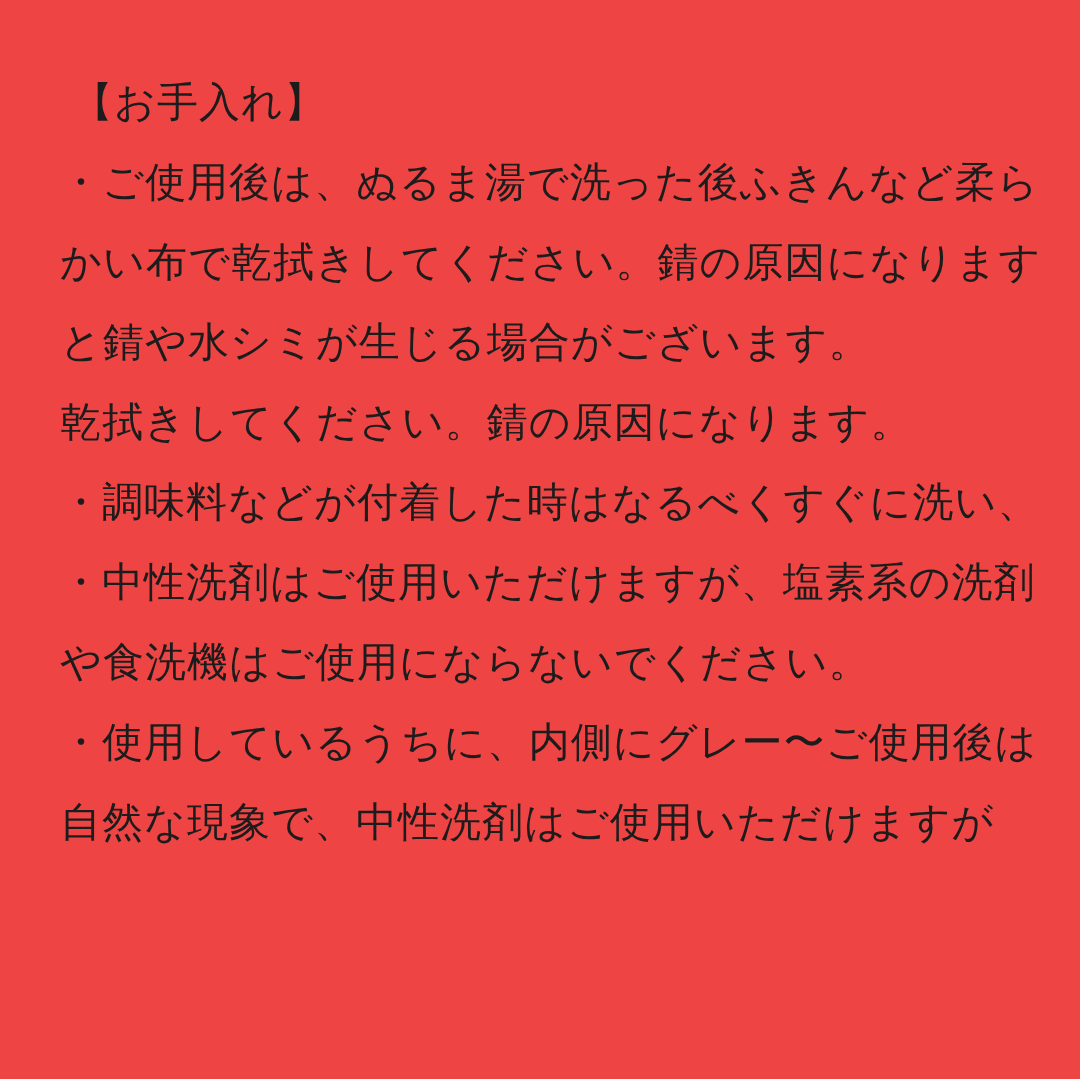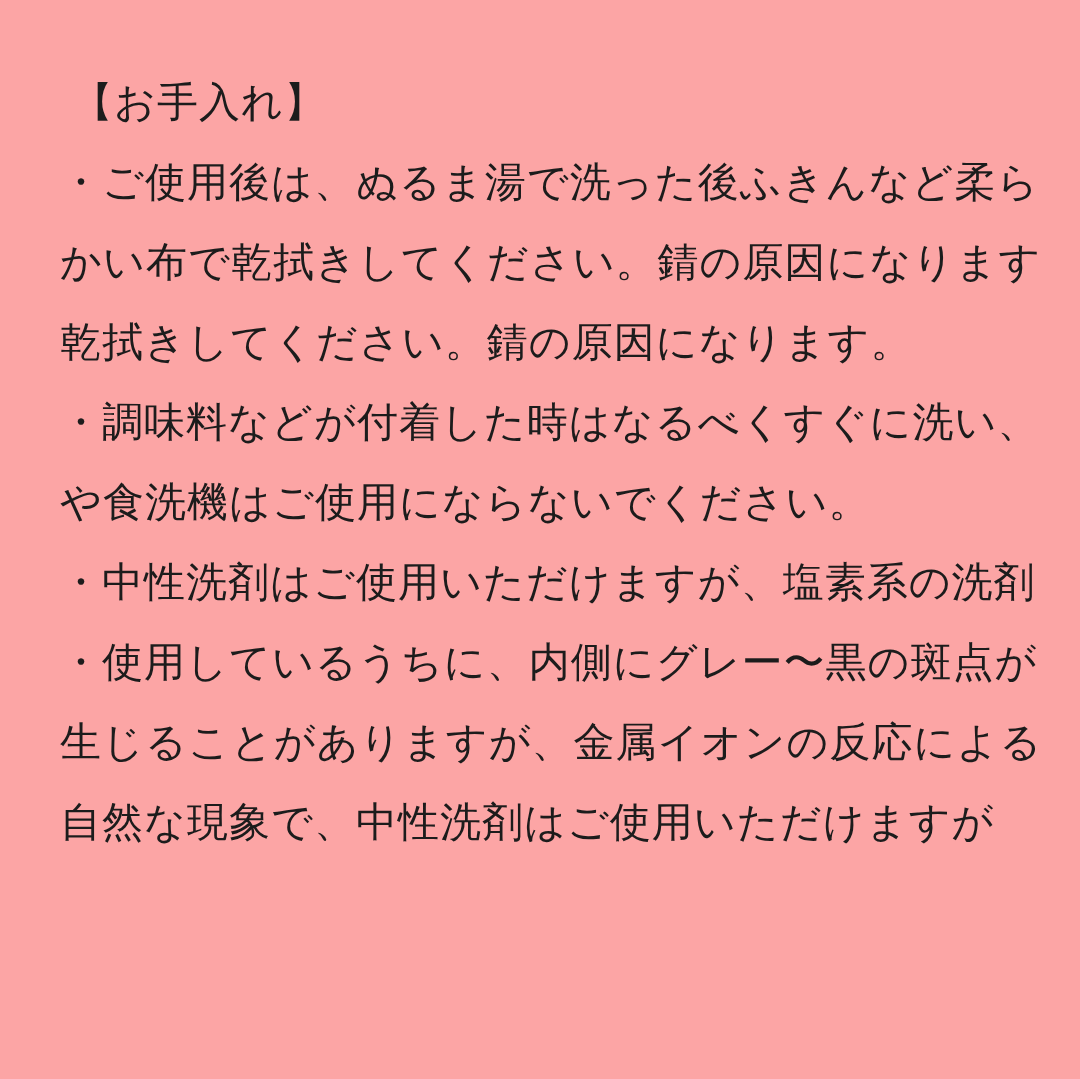--- a/index.html
+++ b/index.html
@@ -10,21 +10,21 @@
     width: 1080px;
     height: 1079px;
     background: #ffffff;
     overflow: hidden;
   }
   .doc {
     box-sizing: border-box;
     width: 1080px;
     height: 1079px;
     padding: 62px 40px 0 60px;
-    background: #fca5a5;
+    background: #ef4444;
   }
   .line {
     font-family: "Liberation Serif", "DejaVu Serif", serif;
     font-size: 41px;
     line-height: 80px;
     height: 80px;
     letter-spacing: 1px;
     color: #1c1c1c;
     white-space: nowrap;
     font-weight: 400;
@@ -33,20 +33,20 @@
     padding-left: 12px;
   }
 </style>
 </head>
 <body>
 
 <main class="doc">
   <div class="line title">【お手入れ】</div>
   <div class="line">・ご使用後は、ぬるま湯で洗った後ふきんなど柔ら</div>
   <div class="line">かい布で乾拭きしてください。錆の原因になります</div>
+  <div class="line">と錆や水シミが生じる場合がございます。</div>
   <div class="line">乾拭きしてください。錆の原因になります。</div>
   <div class="line">・調味料などが付着した時はなるべくすぐに洗い、</div>
+  <div class="line">・中性洗剤はご使用いただけますが、塩素系の洗剤</div>
   <div class="line">や食洗機はご使用にならないでください。</div>
-  <div class="line">・中性洗剤はご使用いただけますが、塩素系の洗剤</div>
-  <div class="line">・使用しているうちに、内側にグレー〜黒の斑点が</div>
-  <div class="line">生じることがありますが、金属イオンの反応による</div>
+  <div class="line">・使用しているうちに、内側にグレー〜ご使用後は</div>
   <div class="line">自然な現象で、中性洗剤はご使用いただけますが</div>
 </main>
 
 </body></html>

